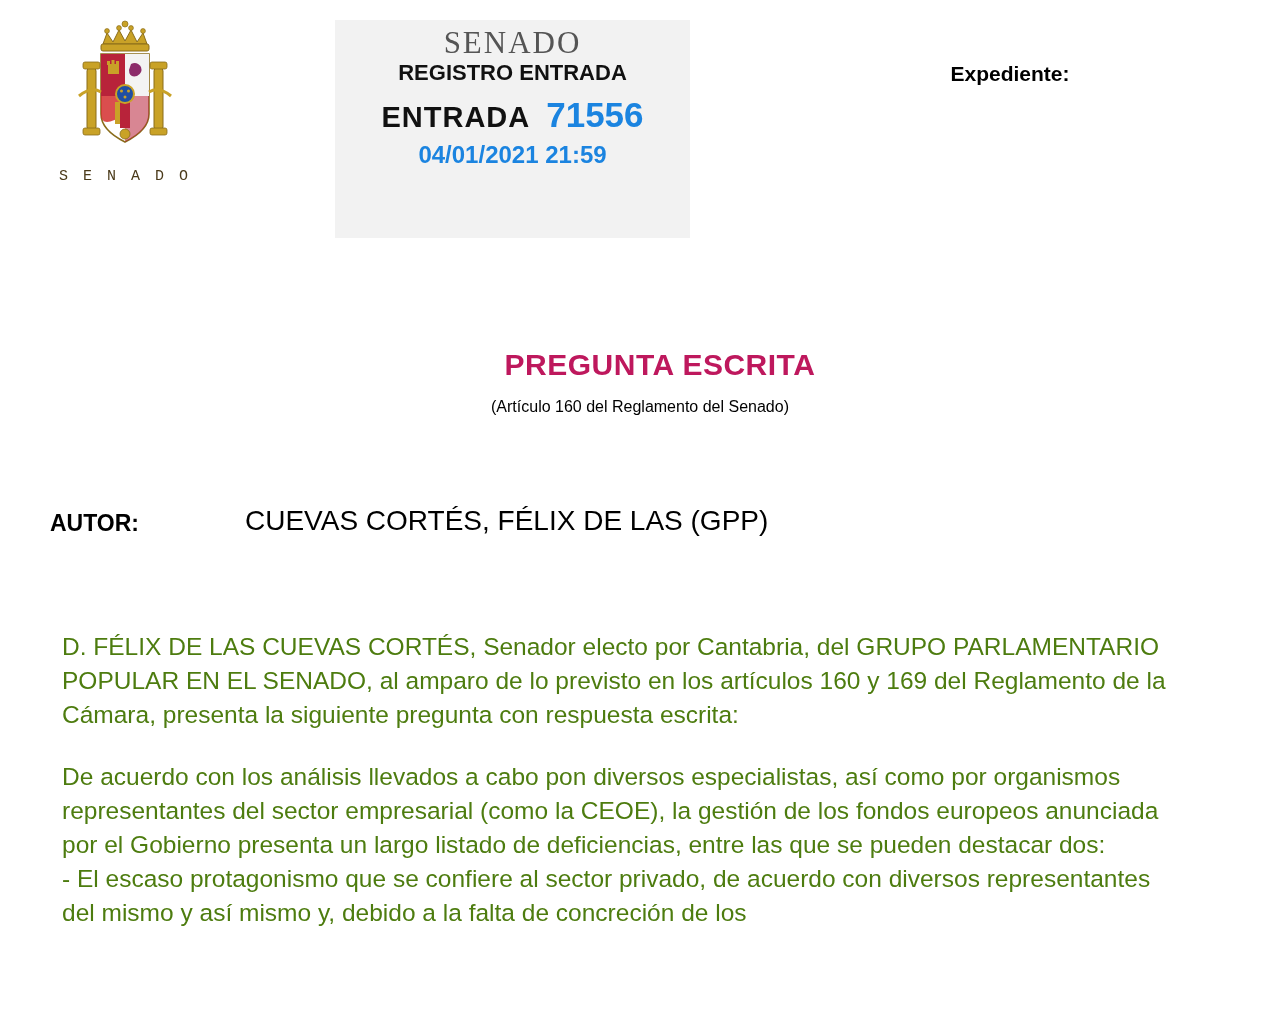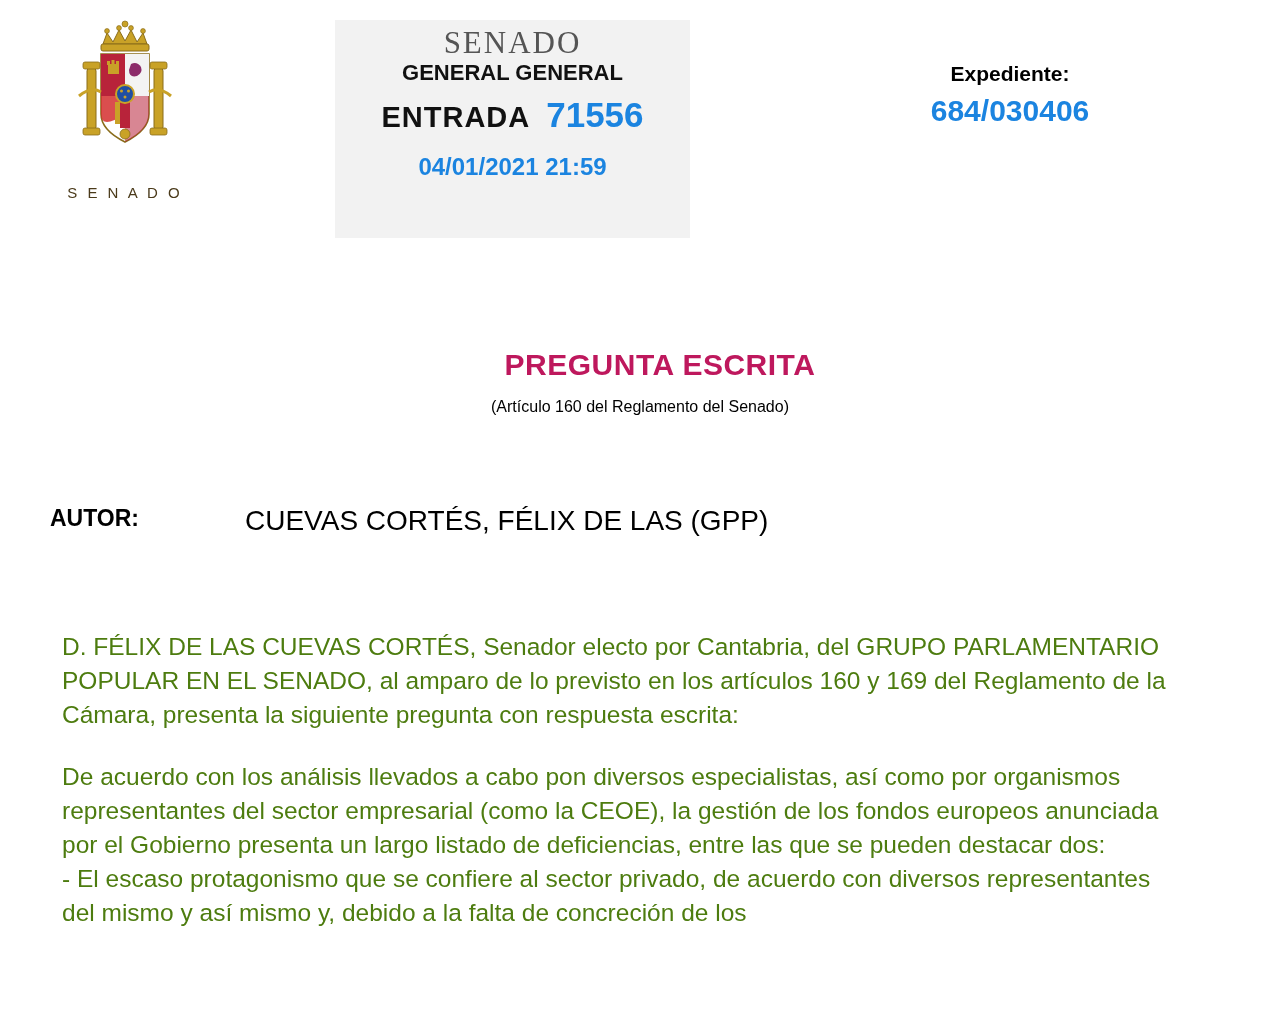--- a/index.html
+++ b/index.html
@@ -31,25 +31,25 @@
     left: 45px;
     top: 18px;
     width: 160px;
     text-align: center;
   }
   .emblem-svg {
     display: block;
     margin: 0 auto;
   }
   .emblem-caption {
-    font-family: Liberation Sans, sans-serif;
+    font-family: Liberation Mono, monospace;
     font-size: 15px;
     letter-spacing: 3px;
     color: #4a3a1a;
-    margin-top: 16px;
+    margin-top: 0;
   }
 
   
   .stamp {
     position: absolute;
     left: 335px;
     top: 20px;
     width: 355px;
     height: 218px;
     background: #f2f2f2;
@@ -91,21 +91,21 @@
   .stamp-number {
     font-size: 35px;
     font-weight: bold;
     color: #1b84e0;
     margin-left: 16px;
   }
   .stamp-datetime {
     font-size: 24px;
     font-weight: bold;
     color: #1b84e0;
-    margin-top: 18px;
+    margin-top: 6px;
   }
 
   
   .expediente {
     position: absolute;
     right: 110px;
     top: 62px;
     text-align: center;
     width: 320px;
   }
@@ -142,21 +142,21 @@
     margin-top: 16px;
   }
 
   
   .author-row {
     position: absolute;
     top: 505px;
     left: 50px;
     width: 1180px;
     display: flex;
-    align-items: flex-start;
+    align-items: flex-end;
   }
   .author-label {
     font-size: 23px;
     font-weight: bold;
     width: 195px;
     flex: 0 0 195px;
   }
   .author-value {
     font-size: 28px;
     font-weight: normal;
@@ -230,31 +230,30 @@
       <circle cx="60" cy="79" r="1.5" fill="#c9a227"></circle>
 
       <path d="M14 78 q12 -10 22 -4" stroke="#c9a227" stroke-width="3" fill="none"></path>
       <path d="M106 78 q-12 -10 -22 -4" stroke="#c9a227" stroke-width="3" fill="none"></path>
     </svg>
     <div class="emblem-caption">S E N A D O</div>
   </div>
 
   <div class="stamp">
     <div class="stamp-senado">SENADO</div>
-    <div class="stamp-registro">GENERAL GENERAL</div>
+    <div class="stamp-registro">REGISTRO ENTRADA</div>
     <div class="stamp-entry-row">
       <span class="stamp-entrada">ENTRADA</span>
       <span class="stamp-number">71556</span>
     </div>
     <div class="stamp-datetime">04/01/2021 21:59</div>
   </div>
 
   <div class="expediente">
     <div class="expediente-label">Expediente:</div>
-    <div class="expediente-value">684/030406</div>
   </div>
 </div>
 
 <div class="title-block">
   <div class="doc-title">PREGUNTA ESCRITA</div>
   <div class="doc-subtitle">(Artículo 160 del Reglamento del Senado)</div>
 </div>
 
 <div class="author-row">
   <div class="author-label">AUTOR:</div>

